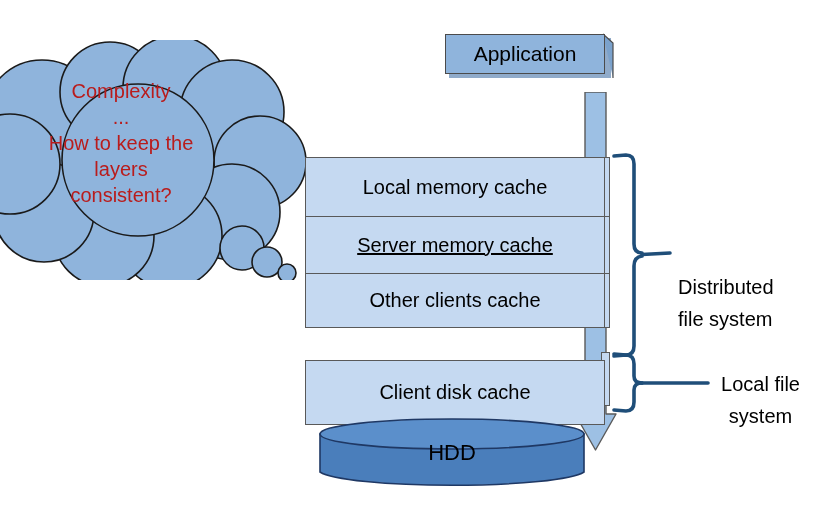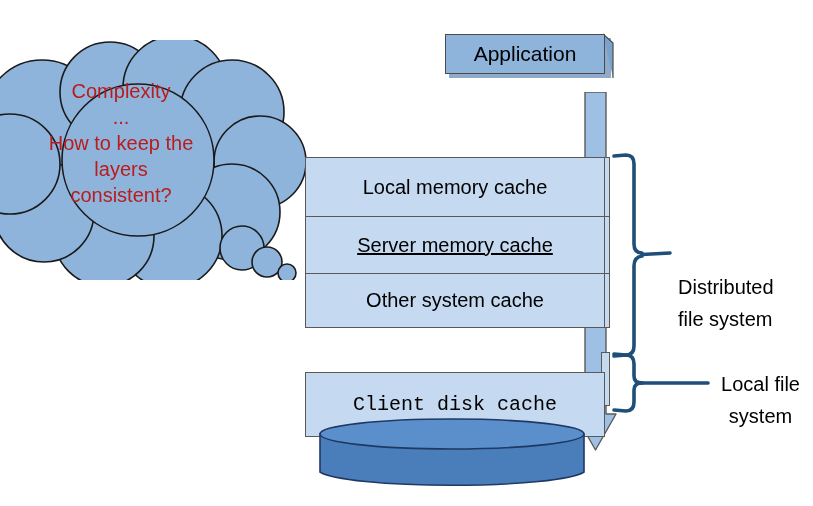--- a/index.html
+++ b/index.html
@@ -69,21 +69,21 @@
     box-sizing: border-box;
     display: flex;
     align-items: center;
     justify-content: center;
     font-size: 20px;
     color: #000;
   }
   #cache-0 { top: 157px; height: 60px; }
   #cache-1 { top: 216px; height: 58px; text-decoration: underline; }
   #cache-2 { top: 273px; height: 55px; }
-  #cache-3 { top: 372px; height: 65px; font-family: Liberation Mono, monospace; }
+  #cache-3 { top: 360px; height: 65px; }
 
   
   .cache-sliver {
     left: 601px;
     width: 9px;
     background: #C5D9F1;
     border: 1.2px solid #595959;
     box-sizing: border-box;
   }
   #sliver-0 { top: 157px; height: 60px; }
@@ -169,27 +169,28 @@
     <path d="M15,0 L36,0 L36,322 L46,322 L25.5,358 L5,322 L15,322 Z" fill="#9DC0E4" stroke="#5a5a5a" stroke-width="1.4" stroke-linejoin="round"></path>
   </svg>
 
   <div class="abs cache-sliver" id="sliver-0"></div>
   <div class="abs cache-sliver" id="sliver-1"></div>
   <div class="abs cache-sliver" id="sliver-2"></div>
   <div class="abs cache-sliver" id="sliver-3"></div>
 
   <div class="abs cache-box" id="cache-0">Local memory cache</div>
   <div class="abs cache-box" id="cache-1">Server memory cache</div>
-  <div class="abs cache-box" id="cache-2">Other system cache</div>
+  <div class="abs cache-box" id="cache-2">Other clients cache</div>
   <div class="abs cache-box" id="cache-3">Client disk cache</div>
 
   <svg class="abs" id="hdd-cylinder" viewBox="0 0 268 70">
     <path d="M2,16 L2,54 A134,16 0 0 0 266,54 L266,16 Z" fill="#4A7EBB" stroke="#1f3864" stroke-width="1.6"></path>
     <ellipse cx="134" cy="16" rx="132" ry="15" fill="#5B8FCB" stroke="#1f3864" stroke-width="1.6"></ellipse>
   </svg>
+  <div id="hdd-label">HDD</div>
 
   <svg class="abs" id="brace-distributed" viewBox="0 0 62 210">
     <g fill="none" stroke="#1F4E79" stroke-width="3.6" stroke-linecap="round" stroke-linejoin="round">
       <path d="M2,6 L14,5 Q22,5 22,14 L22,94 Q22,103 30,103 L30,103"></path>
       <path d="M2,204 L14,205 Q22,205 22,196 L22,116 Q22,107 30,106 L30,106"></path>
       <path d="M30,104.5 L58,103"></path>
     </g>
   </svg>
 
   <svg class="abs" id="brace-local" viewBox="0 0 100 62">

